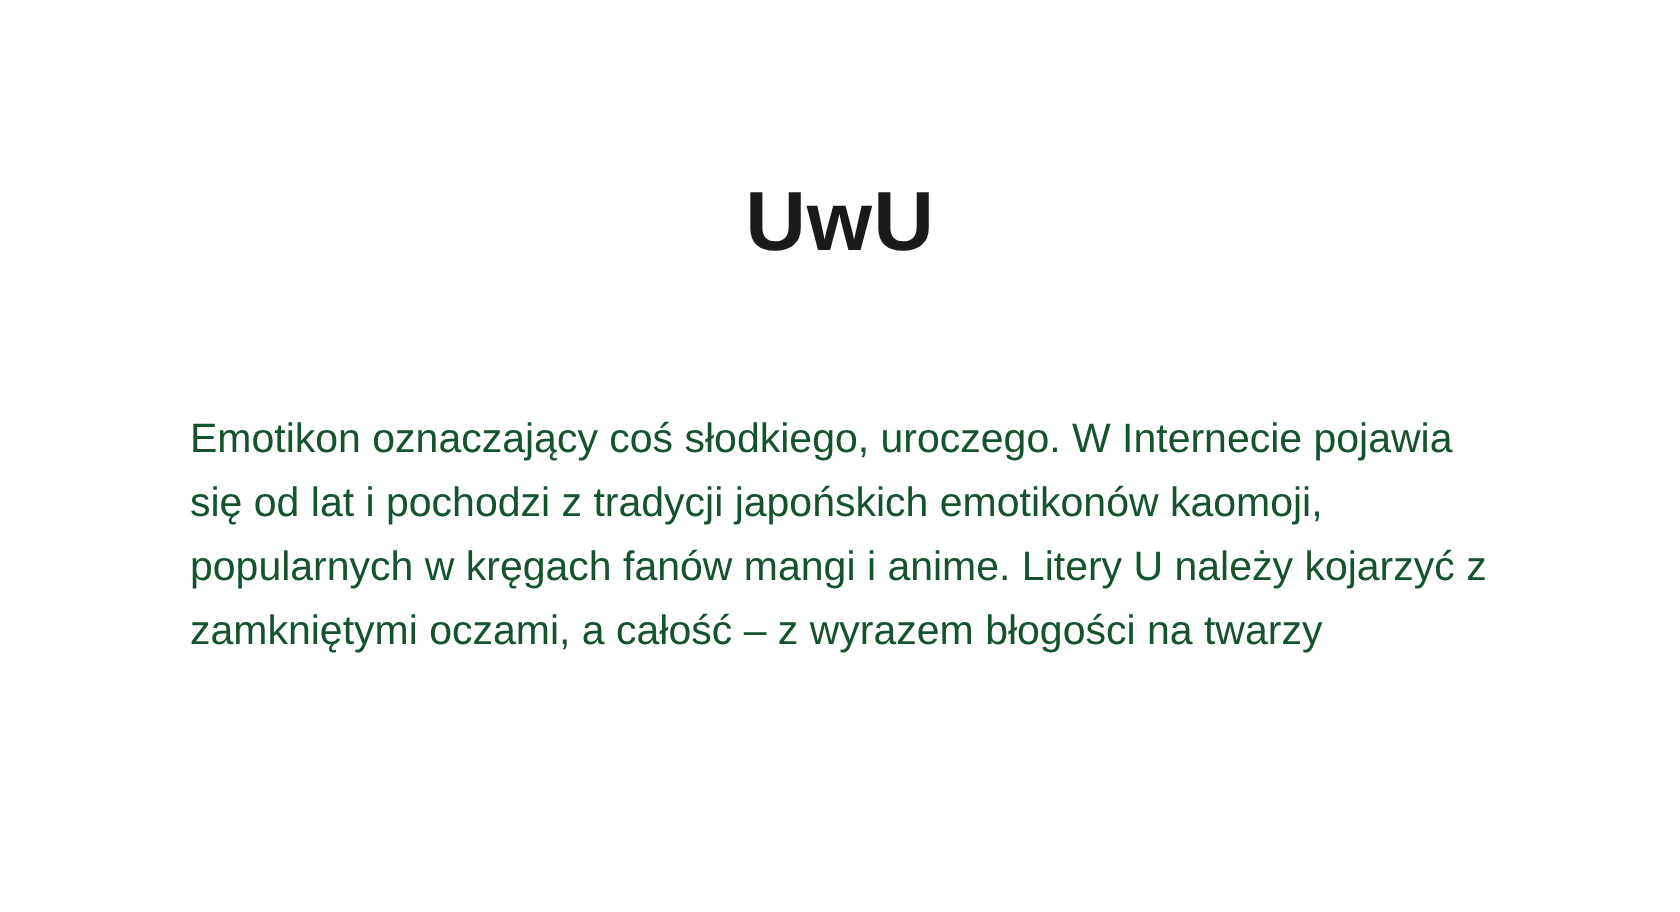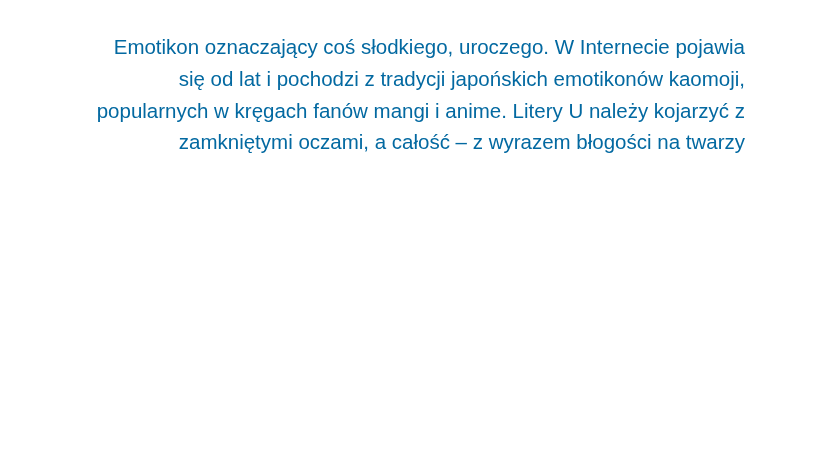--- a/index.html
+++ b/index.html
@@ -26,27 +26,28 @@
   .slide-title {
     margin-top: 88px;
     font-size: 42px;
     font-weight: bold;
     color: #1a1a1a;
     letter-spacing: 0.5px;
     line-height: 1.1;
     text-align: center;
   }
   .slide-body {
-    margin-top: 31px;
+    margin-top: 42px;
     width: 650px;
-    text-align: right;
+    text-align: left;
     font-size: 20.5px;
     line-height: 1.55;
-    color: #0369a1;
+    color: #14532d;
     font-weight: 400;
   }
 </style>
 </head>
 <body>
 
 <div class="slide">
+  <h1 class="slide-title">UwU</h1>
   <p class="slide-body">Emotikon oznaczający coś słodkiego, uroczego. W Internecie pojawia się od lat i pochodzi z tradycji japońskich emotikonów kaomoji, popularnych w kręgach fanów mangi i anime. Litery U należy kojarzyć z zamkniętymi oczami, a całość – z wyrazem błogości na twarzy</p>
 </div>
 
 </body></html>

